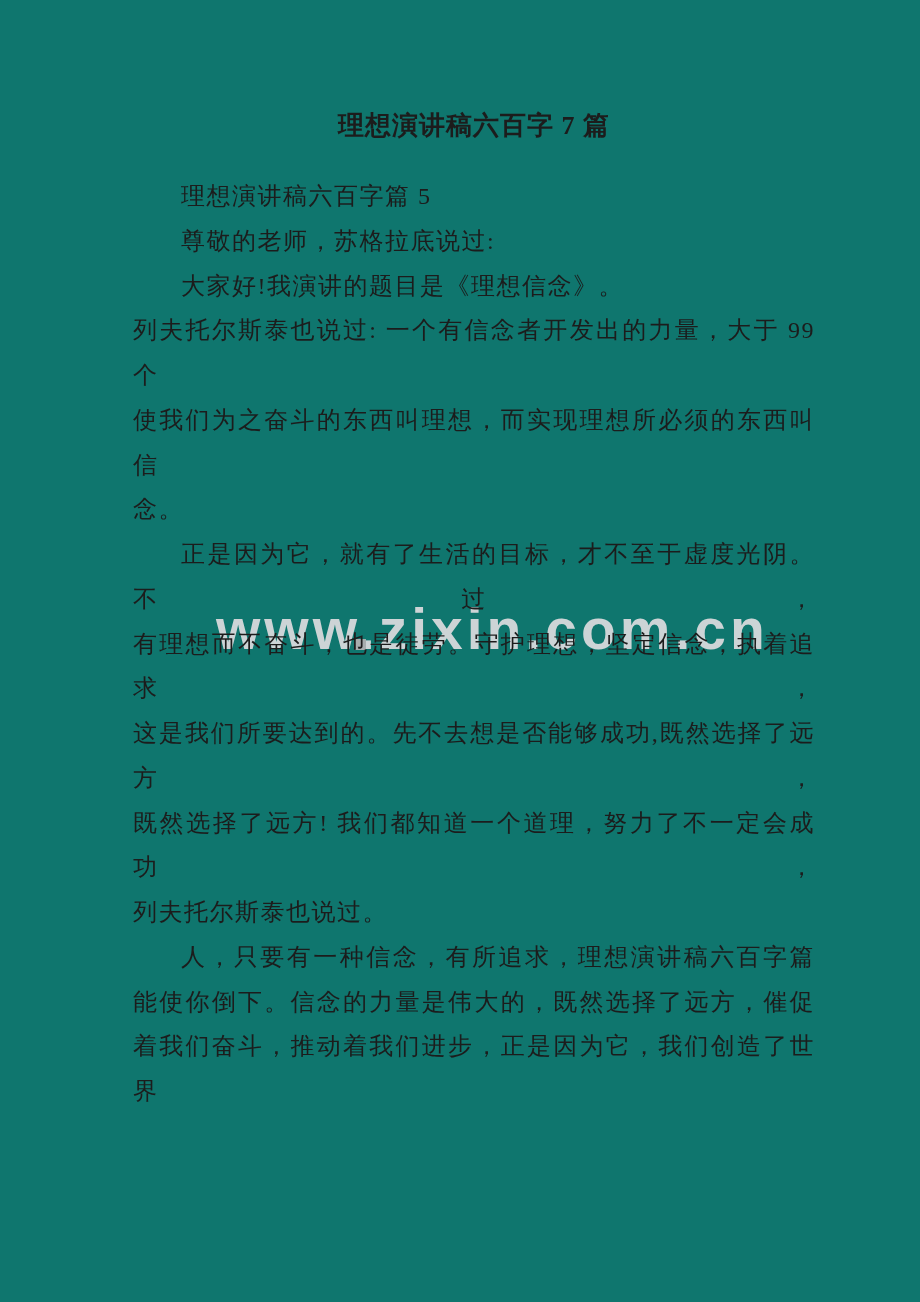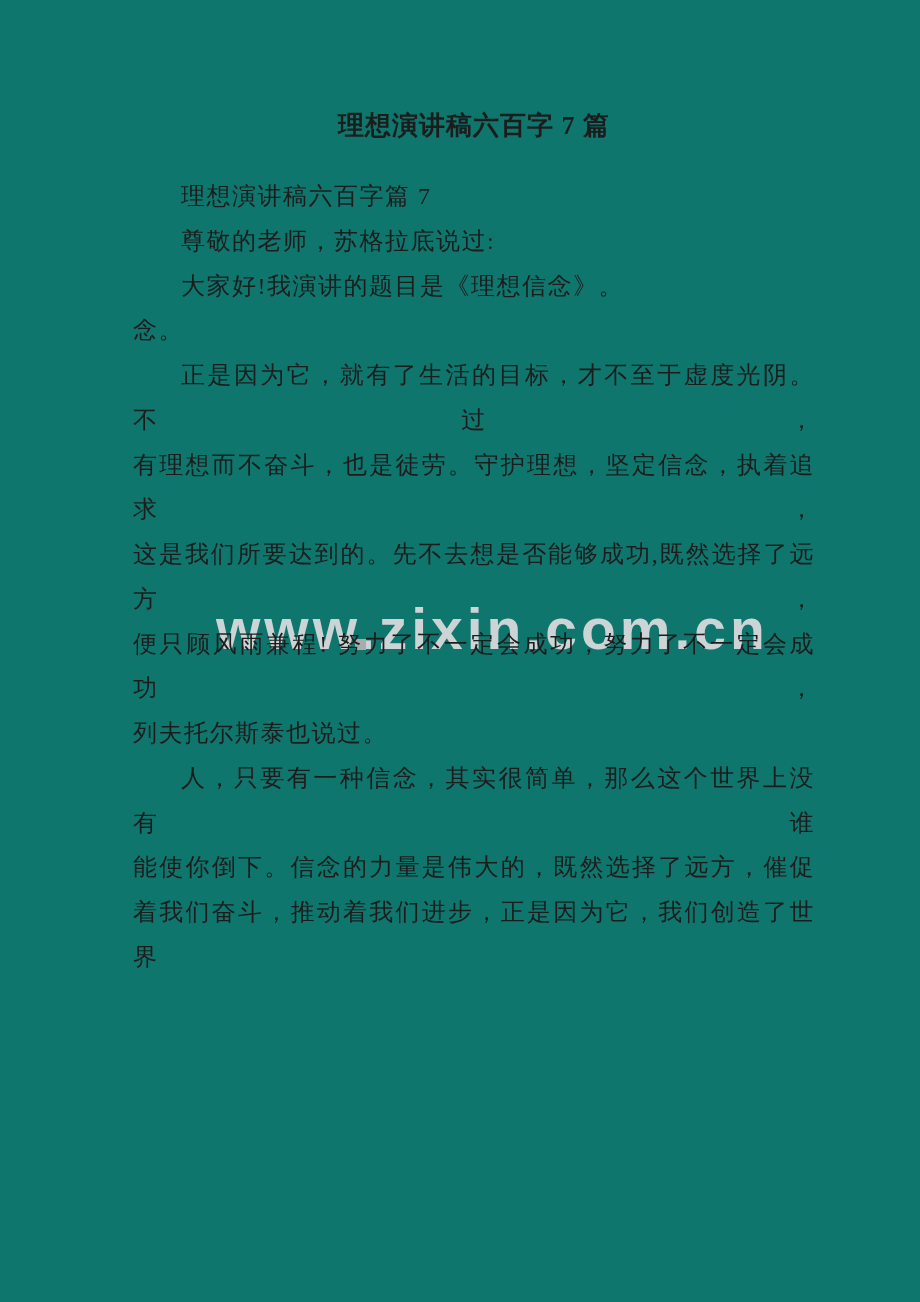--- a/index.html
+++ b/index.html
@@ -74,27 +74,29 @@
 <div class="page" style="background: #0f766e; color: rgb(28, 28, 28);">
 
   <div class="doc-title">理想演讲稿六百字 7 篇</div>
 
   <div class="watermark" style="color: rgb(205, 212, 214);">www.zixin.com.cn</div>
 
   <div class="watermark-dot" style="background: rgb(167, 173, 174);"></div>
 
   <div class="body-text">
 
-  <div class="line indent">理想演讲稿六百字篇 7</div>
+  <div class="line indent">理想演讲稿六百字篇 5</div>
       <div class="line indent">尊敬的老师，苏格拉底说过:</div>
       <div class="line indent">大家好!我演讲的题目是《理想信念》。</div>
+      <div class="line fill">列夫托尔斯泰也说过: 一个有信念者开发出的力量，大于 99 个</div>
+      <div class="line fill">使我们为之奋斗的东西叫理想，而实现理想所必须的东西叫信</div>
       <div class="line">念。</div>
       <div class="line indent fill">正是因为它，就有了生活的目标，才不至于虚度光阴。不过，</div>
       <div class="line fill">有理想而不奋斗，也是徒劳。守护理想，坚定信念，执着追求，</div>
       <div class="line fill">这是我们所要达到的。先不去想是否能够成功,既然选择了远方，</div>
-      <div class="line fill">便只顾风雨兼程! 努力了不一定会成功，努力了不一定会成功，</div>
+      <div class="line fill">既然选择了远方! 我们都知道一个道理，努力了不一定会成功，</div>
       <div class="line">列夫托尔斯泰也说过。</div>
-      <div class="line indent fill">人，只要有一种信念，其实很简单，那么这个世界上没有谁</div>
+      <div class="line indent fill">人，只要有一种信念，有所追求，理想演讲稿六百字篇</div>
       <div class="line fill">能使你倒下。信念的力量是伟大的，既然选择了远方，催促</div>
       <div class="line fill">着我们奋斗，推动着我们进步，正是因为它，我们创造了世界</div>
     </div>
 
 </div>
 
 </body></html>

